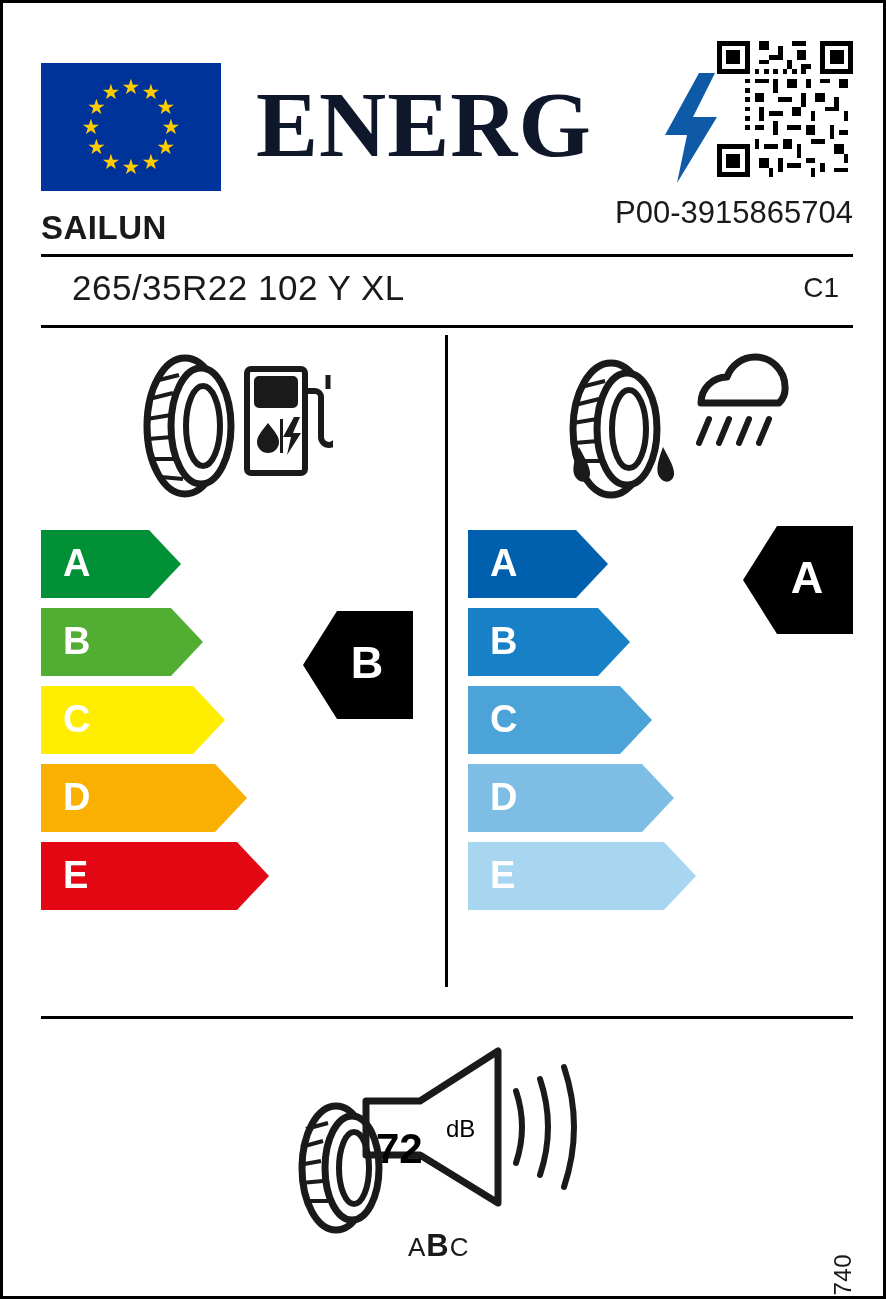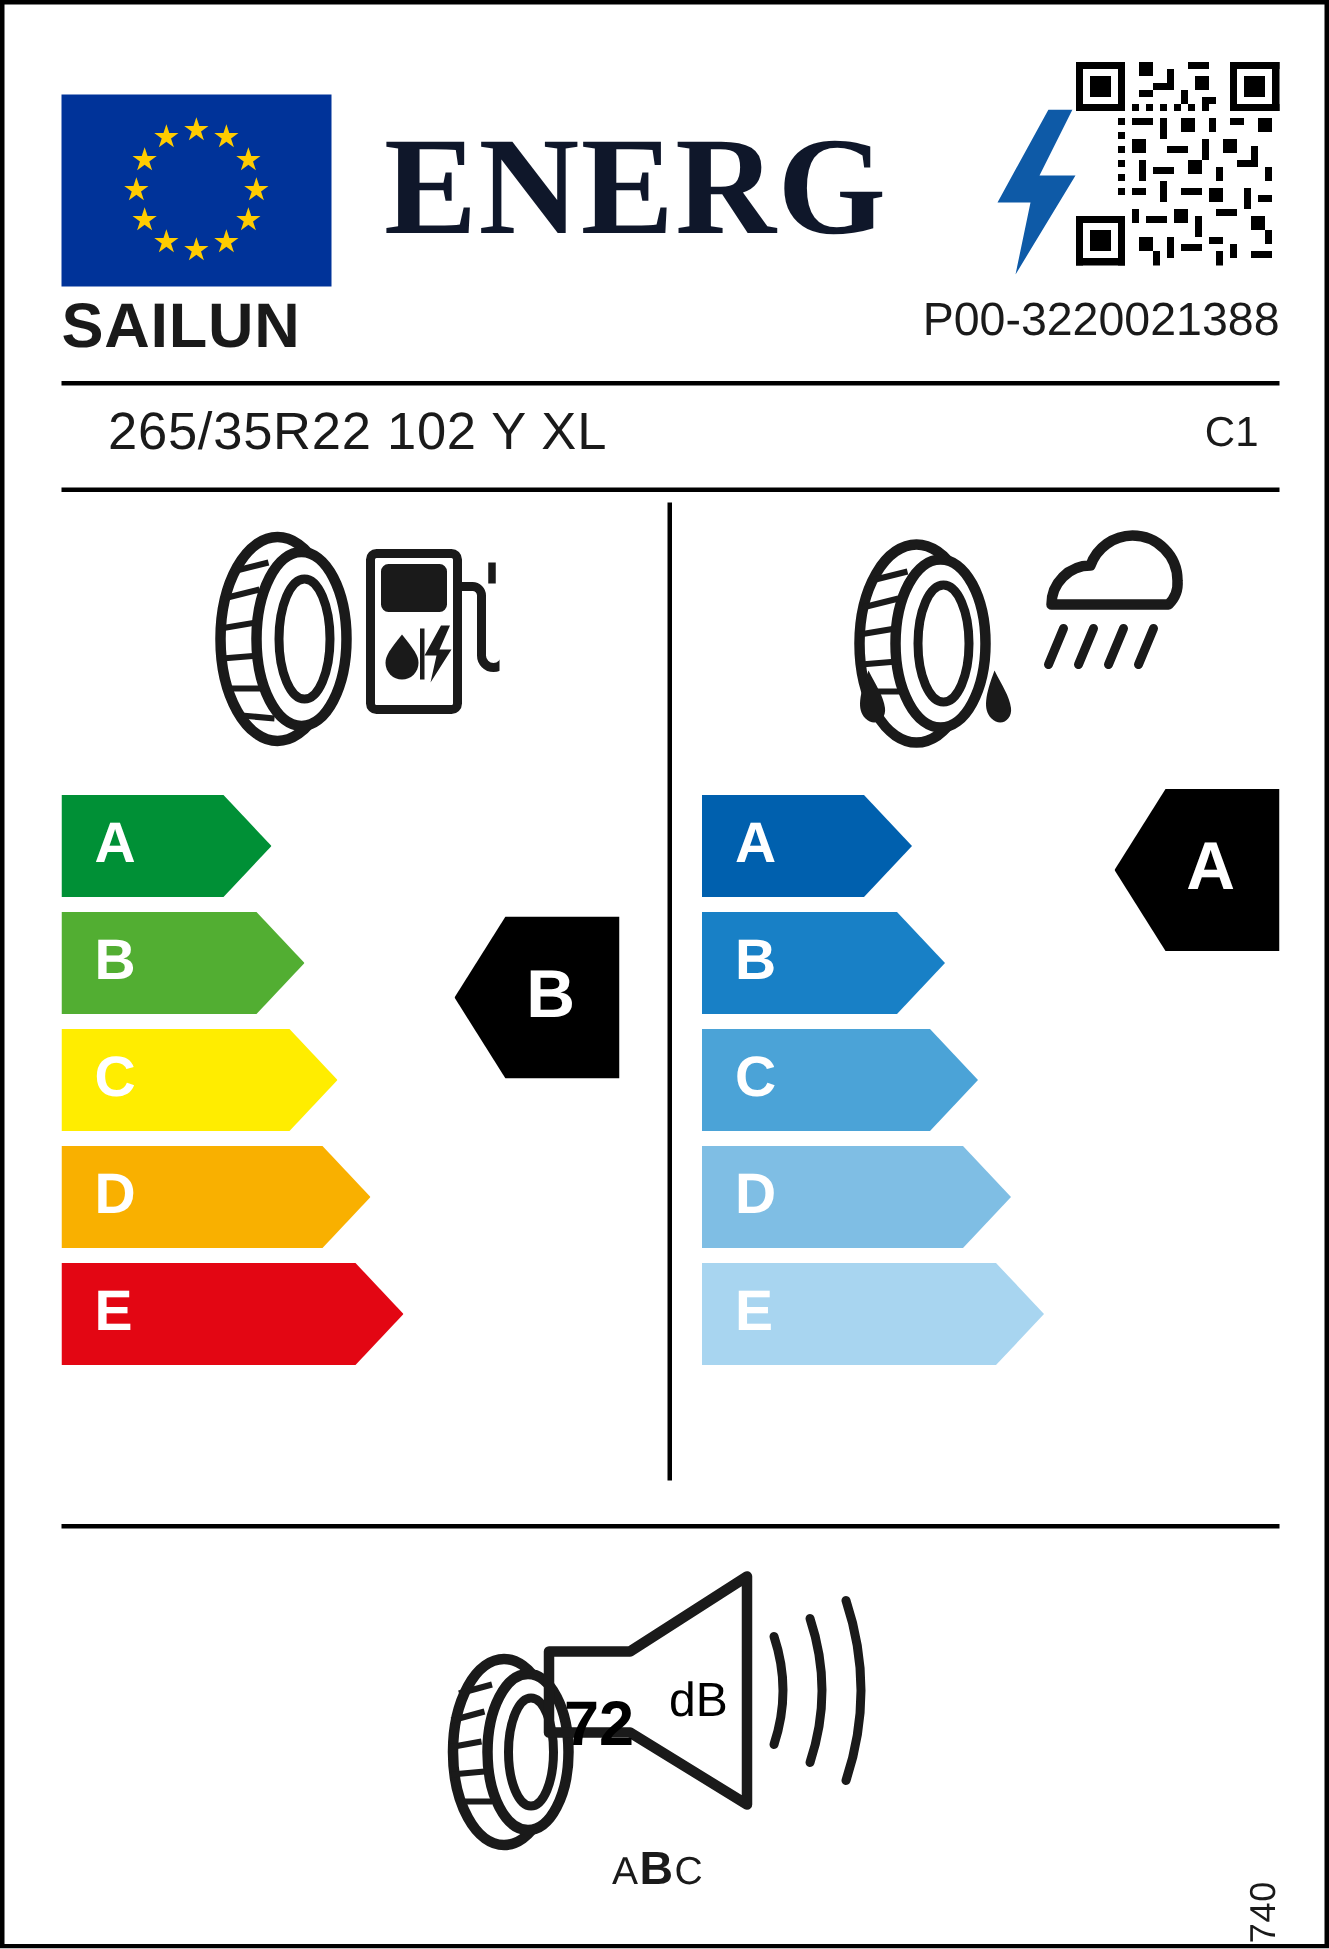--- a/index.html
+++ b/index.html
@@ -72,22 +72,22 @@
   .brand-row {
     position: absolute;
     left: 38px;
     top: 190px;
     width: 812px;
     height: 58px;
   }
   .brand {
     position: absolute;
     left: 0;
-    top: 0;
-    font-size: 42px;
+    top: 16px;
+    font-size: 33px;
     font-weight: bold;
     letter-spacing: 0.5px;
   }
   .code {
     position: absolute;
     right: 0;
     top: 2px;
     font-size: 31px;
     letter-spacing: 0px;
   }
@@ -192,21 +192,21 @@
     top: 62px;
     font-size: 42px;
     font-weight: bold;
     color: #000;
     margin-top: 20px;
   }
   .noise-db-unit {
     position: absolute;
     left: 158px;
     top: 72px;
-    font-size: 32px;
+    font-size: 24px;
     color: #000;
   }
   .noise-class {
     position: absolute;
     left: 120px;
     top: 185px;
     font-size: 26px;
     letter-spacing: 1px;
   }
   .noise-class .sel {
@@ -337,21 +337,21 @@
             <rect x="11" y="27" width="1" height="2"></rect>
           <rect x="20" y="27" width="1" height="2"></rect>
             <rect x="27" y="24" width="1" height="2"></rect>
         </g>
       </svg>
     </div>
   </div>
 
   <div class="brand-row">
     <div class="brand">SAILUN</div>
-    <div class="code">P00-3220021388</div>
+    <div class="code">P00-3915865704</div>
   </div>
 
   <div class="rule rule-top"></div>
 
   <div class="size-row">
     <div class="tyre-size">265/35R22 102 Y XL</div>
     <div class="tyre-class">C1</div>
   </div>
 
   <div class="rule rule-mid"></div>

